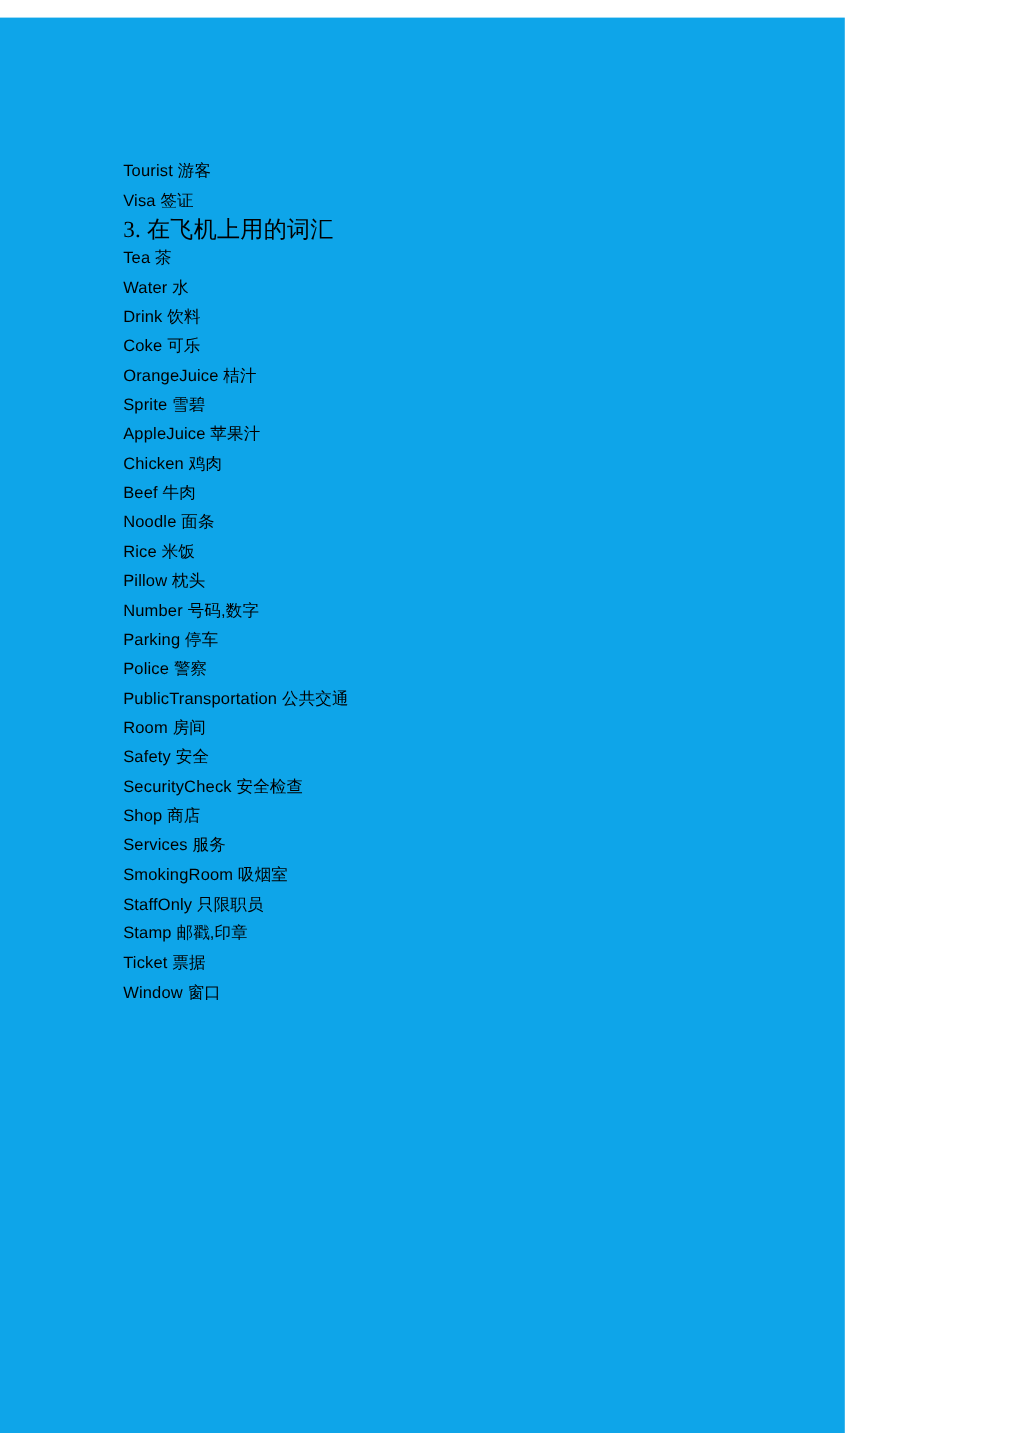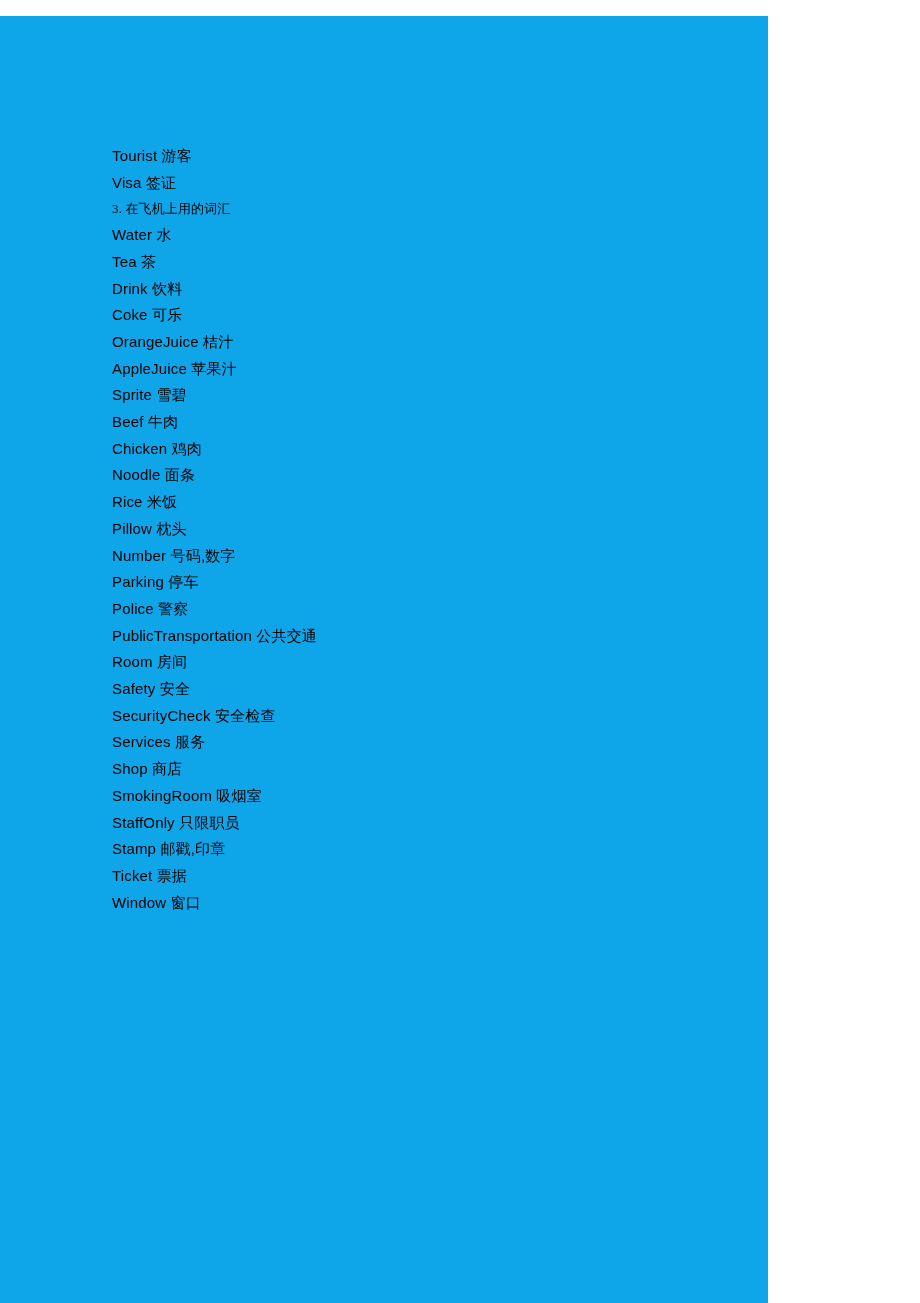--- a/index.html
+++ b/index.html
@@ -32,54 +32,54 @@
   }
   .line {
     font-size: 15px;
     line-height: 25.7px;
     white-space: pre;
     letter-spacing: 0.01em;
     color: #000000;
   }
   .line.heading {
     font-family: "Liberation Serif", "DejaVu Serif", serif;
-    font-size: 13px;
+    font-size: 21px;
   }
   .line .cjk {
     font-family: "Liberation Serif", "DejaVu Serif", serif;
   }
 </style>
 </head>
 <body>
 
 <div class="page">
   <div class="content" id="text-body">
       <div class="line">Tourist <span class="cjk">游客</span></div>
       <div class="line">Visa <span class="cjk">签证</span></div>
       <div class="line heading">3. <span class="cjk">在飞机上用的词汇</span></div>
+      <div class="line">Tea <span class="cjk">茶</span></div>
       <div class="line">Water <span class="cjk">水</span></div>
-      <div class="line">Tea <span class="cjk">茶</span></div>
       <div class="line">Drink <span class="cjk">饮料</span></div>
       <div class="line">Coke <span class="cjk">可乐</span></div>
       <div class="line">OrangeJuice <span class="cjk">桔汁</span></div>
+      <div class="line">Sprite <span class="cjk">雪碧</span></div>
       <div class="line">AppleJuice <span class="cjk">苹果汁</span></div>
-      <div class="line">Sprite <span class="cjk">雪碧</span></div>
+      <div class="line">Chicken <span class="cjk">鸡肉</span></div>
       <div class="line">Beef <span class="cjk">牛肉</span></div>
-      <div class="line">Chicken <span class="cjk">鸡肉</span></div>
       <div class="line">Noodle <span class="cjk">面条</span></div>
       <div class="line">Rice <span class="cjk">米饭</span></div>
       <div class="line">Pillow <span class="cjk">枕头</span></div>
       <div class="line">Number <span class="cjk">号码</span>,<span class="cjk">数字</span></div>
       <div class="line">Parking <span class="cjk">停车</span></div>
       <div class="line">Police <span class="cjk">警察</span></div>
       <div class="line">PublicTransportation <span class="cjk">公共交通</span></div>
       <div class="line">Room <span class="cjk">房间</span></div>
       <div class="line">Safety <span class="cjk">安全</span></div>
       <div class="line">SecurityCheck <span class="cjk">安全检查</span></div>
+      <div class="line">Shop <span class="cjk">商店</span></div>
       <div class="line">Services <span class="cjk">服务</span></div>
-      <div class="line">Shop <span class="cjk">商店</span></div>
       <div class="line">SmokingRoom <span class="cjk">吸烟室</span></div>
       <div class="line">StaffOnly <span class="cjk">只限职员</span></div>
       <div class="line">Stamp <span class="cjk">邮戳</span>,<span class="cjk">印章</span></div>
       <div class="line">Ticket <span class="cjk">票据</span></div>
       <div class="line">Window <span class="cjk">窗口</span></div>
     </div>
 </div>
 
 </body></html>

